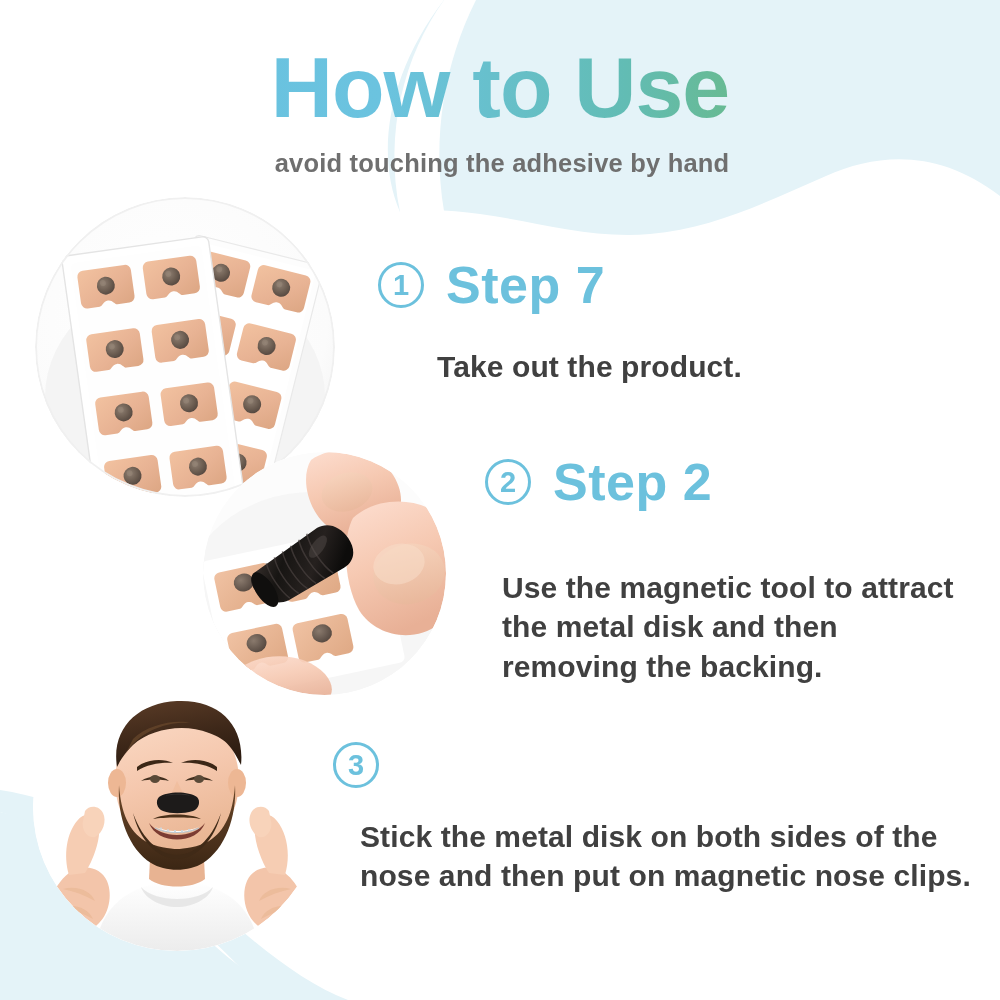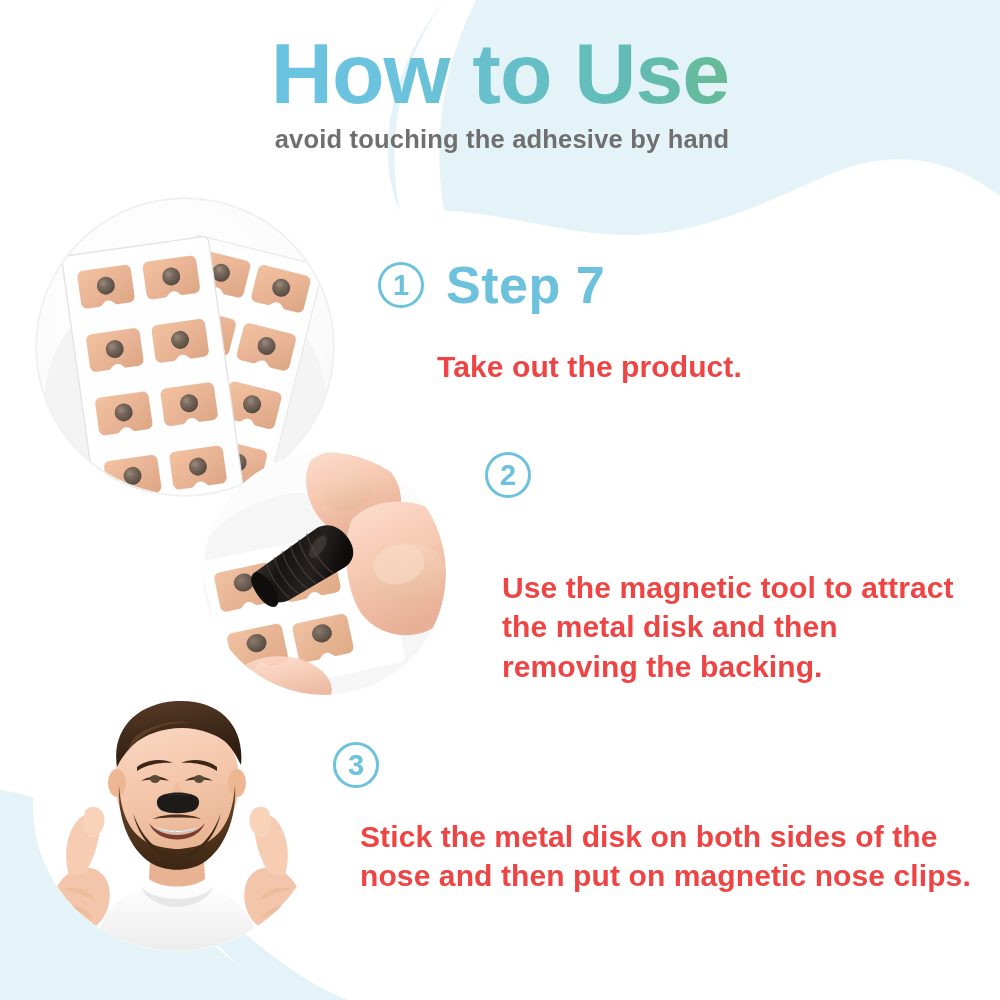--- a/index.html
+++ b/index.html
@@ -35,21 +35,21 @@
     left: 0;
     top: 26px;
     width: 1000px;
     text-align: center;
   }
   .title {
     font-size: 86px;
     font-weight: bold;
     letter-spacing: -1px;
     line-height: 1.06;
-    margin: 2px;
+    margin: 16px;
     background: linear-gradient(90deg, #66c1e0 0%, #6bc3df 38%, #62bcb4 63%, #6fb866 88%, #74b95f 100%);
     -webkit-background-clip: text;
     background-clip: text;
     color: transparent;
     -webkit-text-fill-color: transparent;
   }
   .subtitle {
     margin: 6px 0 0 4px;
     font-size: 25.5px;
     font-weight: bold;
@@ -80,21 +80,21 @@
     flex: none;
   }
   .step-title {
     font-size: 52px;
     font-weight: bold;
     letter-spacing: 0.5px;
     white-space: nowrap;
   }
   .step-body {
     position: absolute;
-    color: #ef4444;
+    color: #404040;
     font-size: 30px;
     font-weight: bold;
     line-height: 1.31;
     letter-spacing: 0.1px;
   }
 
   #step1-head { left: 378px; top: 255px; }
   #step1-body { left: 437px; top: 347px; width: 430px; }
 
   #step2-head { left: 485px; top: 452px; }
@@ -425,20 +425,21 @@
   </div>
 
   <div class="step-head" id="step1-head">
     <span class="step-num">1</span>
     <span class="step-title">Step 7</span>
   </div>
   <div class="step-body" id="step1-body">Take out the product.</div>
 
   <div class="step-head" id="step2-head">
     <span class="step-num">2</span>
+    <span class="step-title">Step 2</span>
   </div>
   <div class="step-body" id="step2-body">Use the magnetic tool to attract the metal disk and then removing the backing.</div>
 
   <div class="step-head" id="step3-head">
     <span class="step-num">3</span>
   </div>
   <div class="step-body" id="step3-body">Stick the metal disk on both sides of the nose and then put on magnetic nose clips.</div>
 
 </div>
 

